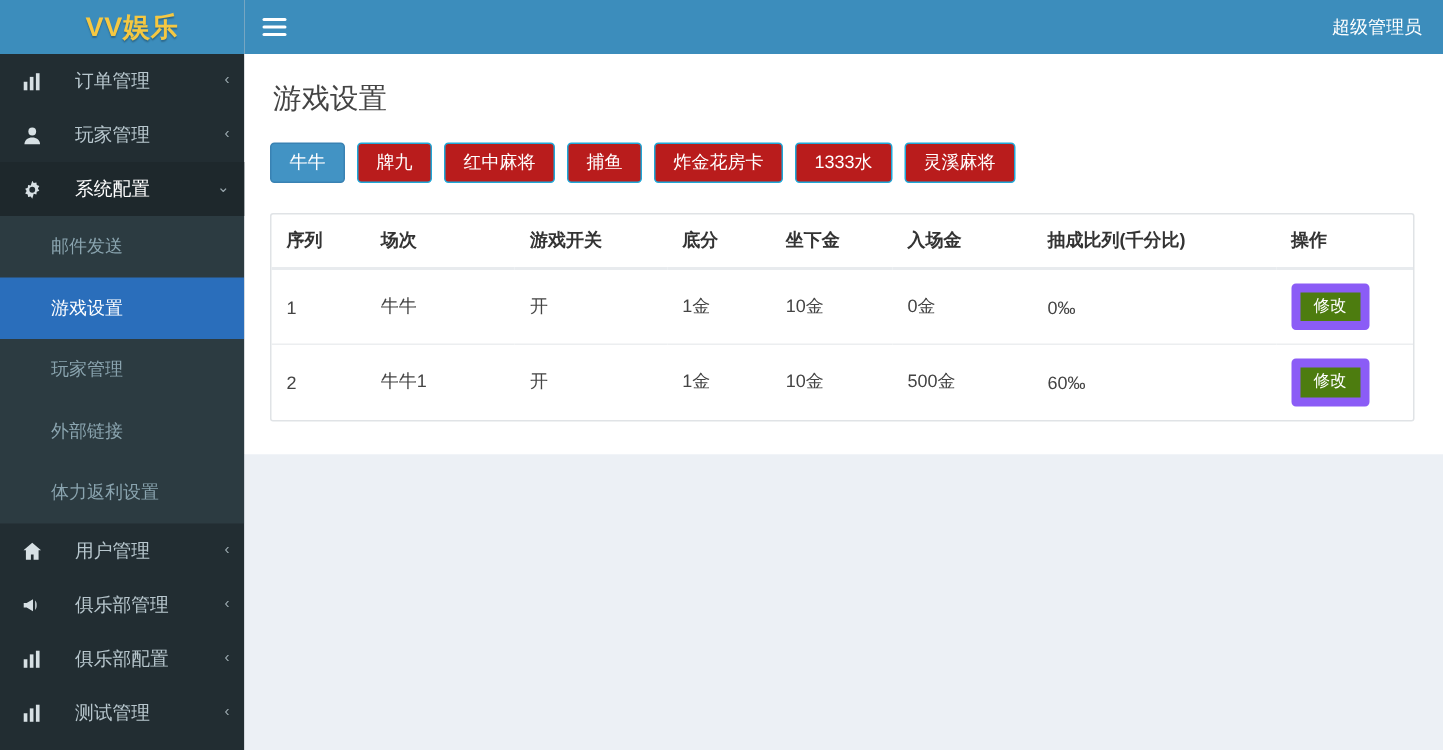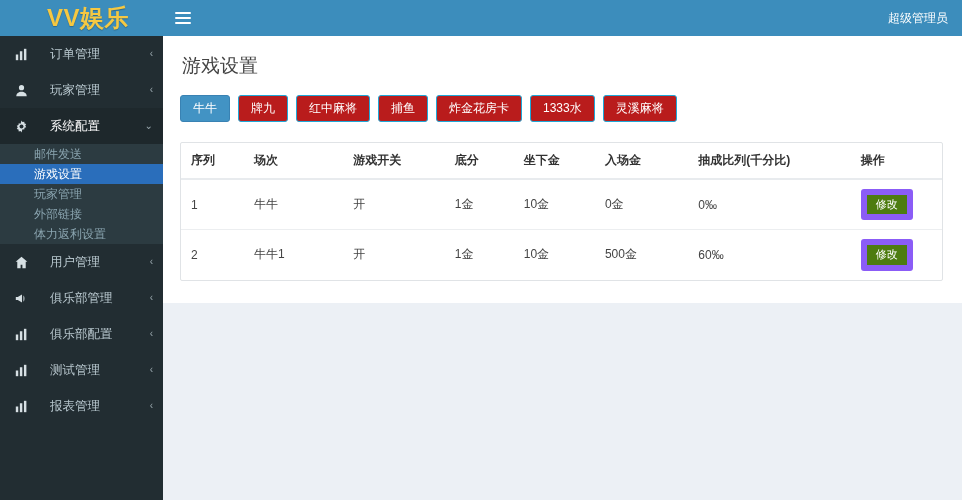--- a/index.html
+++ b/index.html
@@ -18,21 +18,21 @@
     flex: 0 0 163px;
     overflow: hidden;
   }
   .logo {
     height: 36px;
     background: #3c8dbc;
     display: flex; align-items: center; justify-content: center;
   }
   .logo-text {
     color: #f5c842;
-    font-size: 24px;
+    font-size: 18px;
     font-weight: bold;
     letter-spacing: 0.5px;
     text-shadow: 0 1px 1px rgba(0,0,0,.25);
     margin-left: 13px;
   }
   .nav { padding-top: 0; }
   .nav-item {
     display: flex; align-items: center;
     height: 36px;
     padding: 0 10px 0 12px;
@@ -49,21 +49,21 @@
     margin-right: 8px;
     color: #d7e0e4;
   }
   .nav-ico svg { display: block; }
   .nav-label { flex: 1 1 auto; white-space: nowrap; }
   .nav-caret { font-size: 10px; color: #9aa8ae; line-height: 1; }
 
   .submenu { background: #2c3b41; }
   .sub-item {
     display: flex; align-items: center;
-    height: 20px;
+    height: 41px;
     padding-left: 34px;
     color: #8aa4af;
     font-size: 12px;
     cursor: pointer;
   }
   .sub-item.active {
     background: #2a6ebb;
     color: #ffffff;
   }
 

